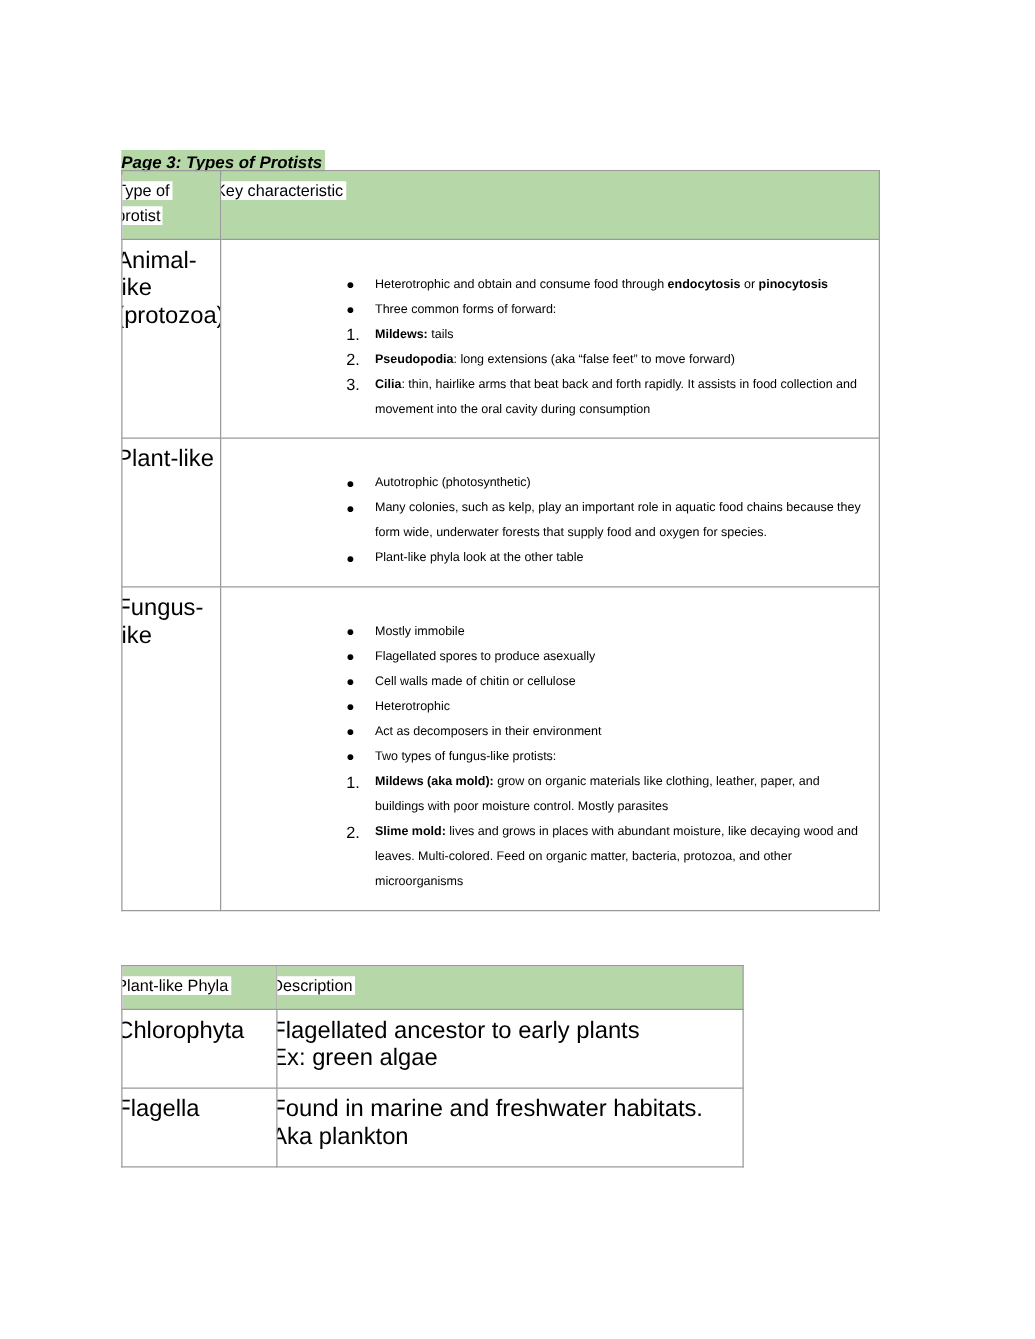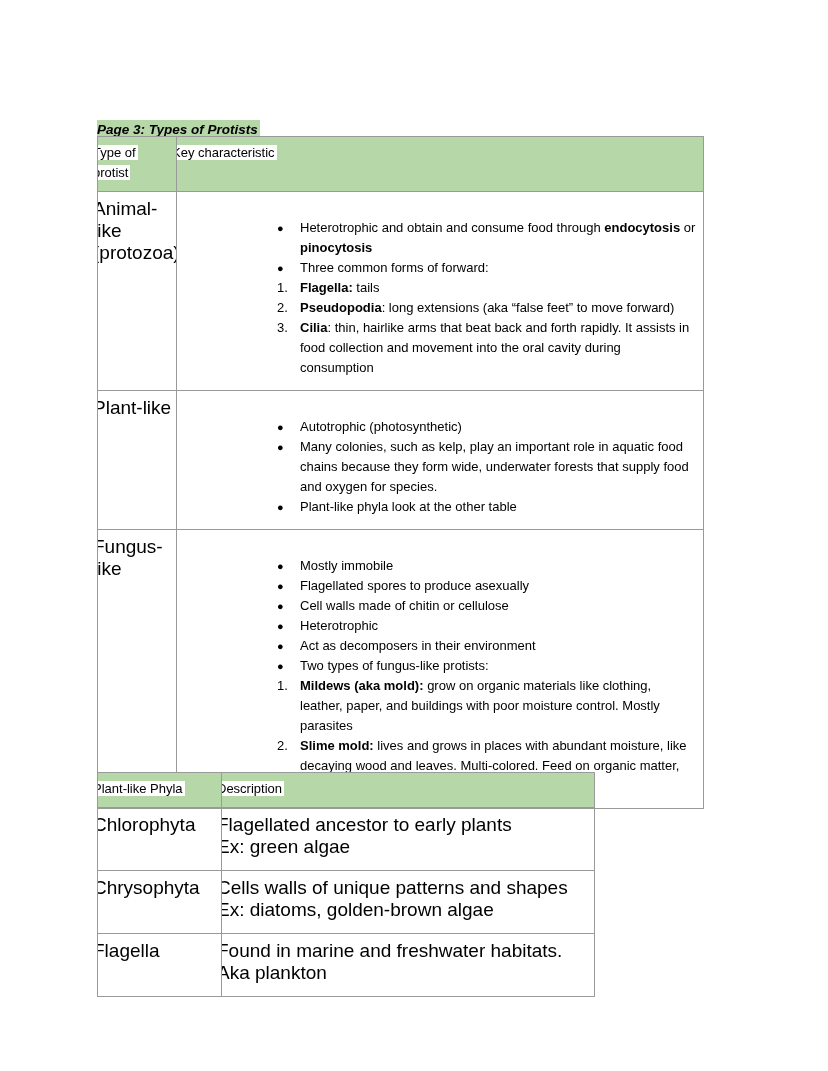--- a/index.html
+++ b/index.html
@@ -119,21 +119,21 @@
     text-align: left;
     font-size: 13px;
     line-height: 20px;
   }
   .li-marker.bullet {
     font-size: 11px;
     line-height: 20px;
   }
   .li-text {
     display: block;
-    font-size: 13px;
+    font-size: 10px;
     line-height: 20px;
   }
   
   .first-gap .li-text {
     margin-top: 20px;
   }
   .li-text b { font-weight: bold; }
 
   .plain-line {
     display: block;
@@ -179,21 +179,21 @@
               <li class="li-row first-gap">
                 <span class="li-marker bullet">●</span>
                 <span class="li-text">Heterotrophic and obtain and consume food through <b>endocytosis</b> or <b>pinocytosis</b></span>
               </li>
               <li class="li-row">
                 <span class="li-marker bullet">●</span>
                 <span class="li-text">Three common forms of forward:</span>
               </li>
               <li class="li-row">
                 <span class="li-marker number">1.</span>
-                <span class="li-text"><b>Flagella:</b> tails</span>
+                <span class="li-text"><b>Mildews:</b> tails</span>
               </li>
               <li class="li-row">
                 <span class="li-marker number">2.</span>
                 <span class="li-text"><b>Pseudopodia</b>: long extensions (aka “false feet” to move forward)</span>
               </li>
               <li class="li-row">
                 <span class="li-marker number">3.</span>
                 <span class="li-text"><b>Cilia</b>: thin, hairlike arms that beat back and forth rapidly. It assists in food collection and movement into the oral cavity during consumption</span>
               </li>
             </ul>
@@ -293,33 +293,20 @@
           <td class="desc-cell">
             <span class="clip">
               <span class="plain-line">Flagellated ancestor to early plants</span>
               <span class="plain-line">Ex: green algae</span>
             </span>
           </td>
         </tr>
         <tr>
           <td>
             <span class="clip">
-              <span class="plain-line">Chrysophyta</span>
-            </span>
-          </td>
-          <td class="desc-cell">
-            <span class="clip">
-              <span class="plain-line">Cells walls of unique patterns and shapes</span>
-              <span class="plain-line">Ex: diatoms, golden-brown algae</span>
-            </span>
-          </td>
-        </tr>
-        <tr>
-          <td>
-            <span class="clip">
               <span class="plain-line">Flagella</span>
             </span>
           </td>
           <td class="desc-cell">
             <span class="clip">
               <span class="plain-line">Found in marine and freshwater habitats. Aka plankton</span>
             </span>
           </td>
         </tr>
       </tbody>

